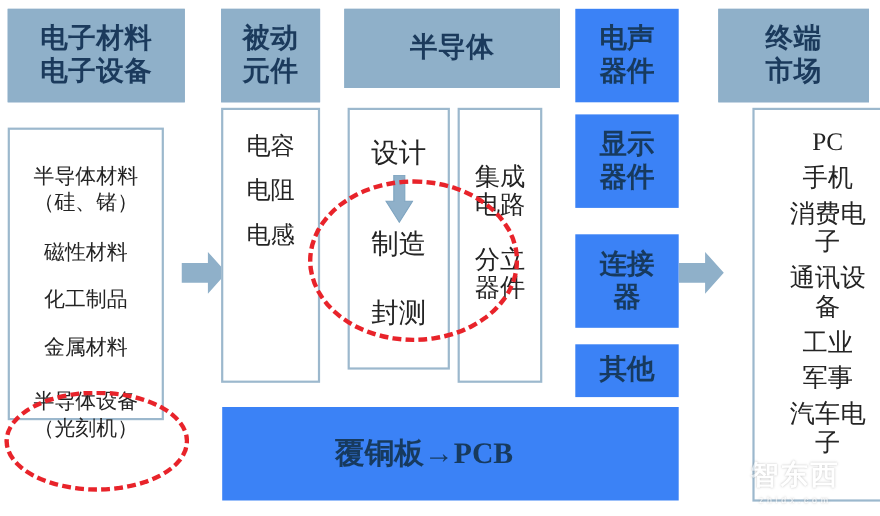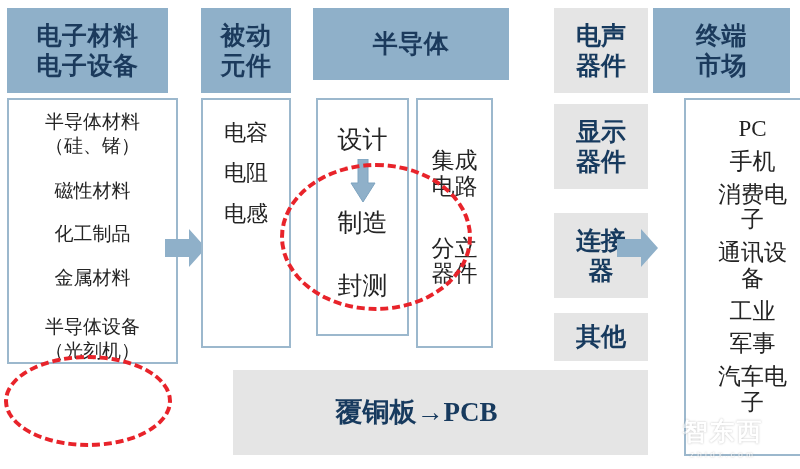--- a/index.html
+++ b/index.html
@@ -43,52 +43,51 @@
     box-sizing: border-box;
   }
   .item {
     text-align: center;
     color: #242424;
     line-height: 1.15;
     width: 100%;
   }
   .solidblock {
     position: absolute;
-    background: #e5e5e5;
+    background: #3b82f6;
     color: #173a5e;
     font-weight: bold;
     display: flex;
     align-items: center;
     justify-content: center;
     text-align: center;
     line-height: 1.2;
     box-sizing: border-box;
-    margin-left: 31px;
   }
 
   
   #c1-header { left: 7px;  top: 8px;   width: 161px; height: 85px;  font-size: 25px; }
-  #c1-body   { left: 7px;  top: 98px;  width: 171px; height: 266px; justify-content: flex-start; padding-top: 10px; }
+  #c1-body   { left: 7px;  top: 116px;  width: 142px; height: 266px; justify-content: flex-start; padding-top: 31px; }
   #c1-body .item { font-size: 19px; margin-bottom: 0; }
   #c1-body .item + .item { margin-top: 22px; }
   #c1-body .item.two-line { line-height: 1.25; }
 
   
   #c2-header { left: 201px; top: 8px;  width: 90px;  height: 85px;  font-size: 25px; }
   #c2-body   { left: 201px; top: 98px; width: 90px;  height: 250px; justify-content: flex-start; padding-top: 20px; }
   #c2-body .item { font-size: 22px; }
   #c2-body .item + .item { margin-top: 15px; }
 
   
   #c3-header { left: 313px; top: 8px;  width: 196px; height: 72px;  font-size: 25px; text-align: center; }
   #c3-body-l { left: 316px; top: 98px; width: 93px;  height: 238px; justify-content: flex-start; padding-top: 26px; }
   #c3-body-r { left: 416px; top: 98px; width: 77px;  height: 250px; justify-content: flex-start; padding-top: 48px; }
   #c3-body-l .item { font-size: 25px; }
   #c3-body-r .item { font-size: 23px; line-height: 1.12; }
-  #c3-body-r .item + .item { margin-top: 36px; }
+  #c3-body-r .item + .item { margin-top: 24px; }
 
   .down-arrow {
     width: 26px;
     height: 44px;
     margin: 4px 0 6px 0;
     position: relative;
   }
   .down-arrow svg { display: block; }
 
   

